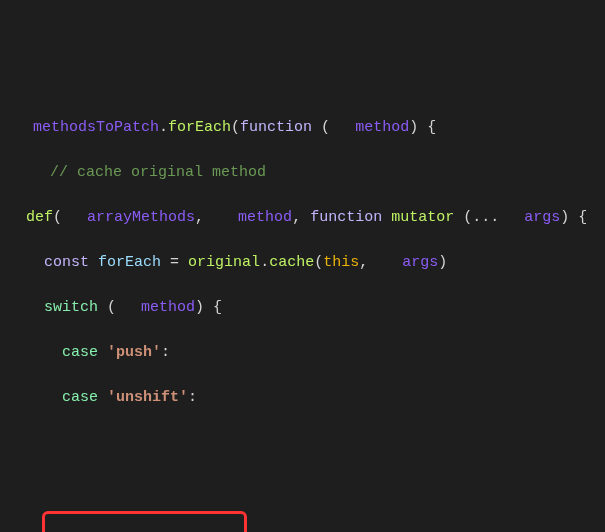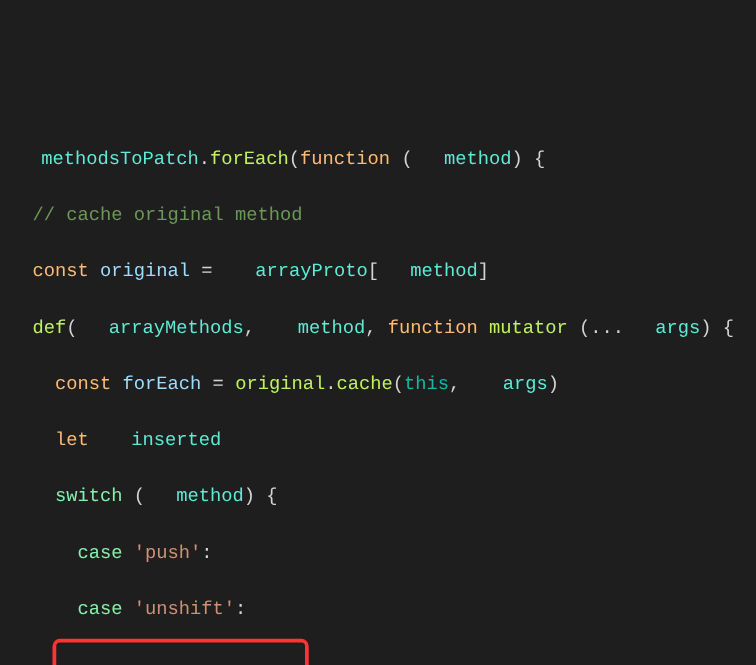--- a/index.html
+++ b/index.html
@@ -17,50 +17,48 @@
       white-space: pre;
       width: 605px;
       height: 532px;
       overflow: hidden;
     }
     .line {
       display: block;
     }
     .kw { color: #86efac; }
     .fn { color: #bef264; }
-    .var { color: #5eead4; padding-left: 25px; }
+    .var { color: #8b5cf6; padding-left: 25px; }
     .prop { color: #9cdcfe; }
-    .const-kw { color: #fdba74; margin-top: 32px; }
-    .str { color: #ce9178; }
-    .comment { color: #6a9955; }
+    .const-kw { color: #c4b5fd; margin-top: 32px; }
+    .str { color: #ce9178; font-weight: bold; }
+    .comment { color: #6a9955; margin-left: 24px; }
     .paren { color: #d4d4d4; }
     .op { color: #d4d4d4; }
-    .this-kw { color: #14b8a6; }
+    .this-kw { color: #eab308; }
     .red-box {
       position: absolute;
       border: 3px solid #ff3333;
       border-radius: 6px;
       pointer-events: none;
     }
     .code-container {
       position: relative;
     }
   </style>
 </head>
 <body>
 
 
 
 <div class="code-container">
 <span class="line"><span class="var">methodsToPatch</span><span class="paren">.</span><span class="fn">forEach</span><span class="paren">(</span><span class="const-kw">function</span> <span class="paren">(</span><span class="var">method</span><span class="paren">) {</span></span>
 <span class="line">  <span class="comment">// cache original method</span></span>
-<span class="line">  <span class="const-kw">const</span> <span class="prop">original</span> <span class="op">=</span> <span class="var">arrayProto</span><span class="paren">[</span><span class="var">method</span><span class="paren">]</span></span>
 <span class="line">  <span class="fn">def</span><span class="paren">(</span><span class="var">arrayMethods</span><span class="paren">,</span> <span class="var">method</span><span class="paren">,</span> <span class="const-kw">function</span> <span class="fn">mutator</span> <span class="paren">(...</span><span class="var">args</span><span class="paren">) {</span></span>
 <span class="line">    <span class="const-kw">const</span> <span class="prop">forEach</span> <span class="op">=</span> <span class="fn">original</span><span class="paren">.</span><span class="fn">cache</span><span class="paren">(</span><span class="this-kw">this</span><span class="paren">,</span> <span class="var">args</span><span class="paren">)</span></span>
-<span class="line">    <span class="const-kw">let</span> <span class="var">inserted</span></span>
 <span class="line">    <span class="kw">switch</span> <span class="paren">(</span><span class="var">method</span><span class="paren">) {</span></span>
 <span class="line">      <span class="kw">case</span> <span class="str">'push'</span><span class="paren">:</span></span>
 <span class="line">      <span class="kw">case</span> <span class="str">'unshift'</span><span class="paren">:</span></span>
 
 
 
 
 
 
 

